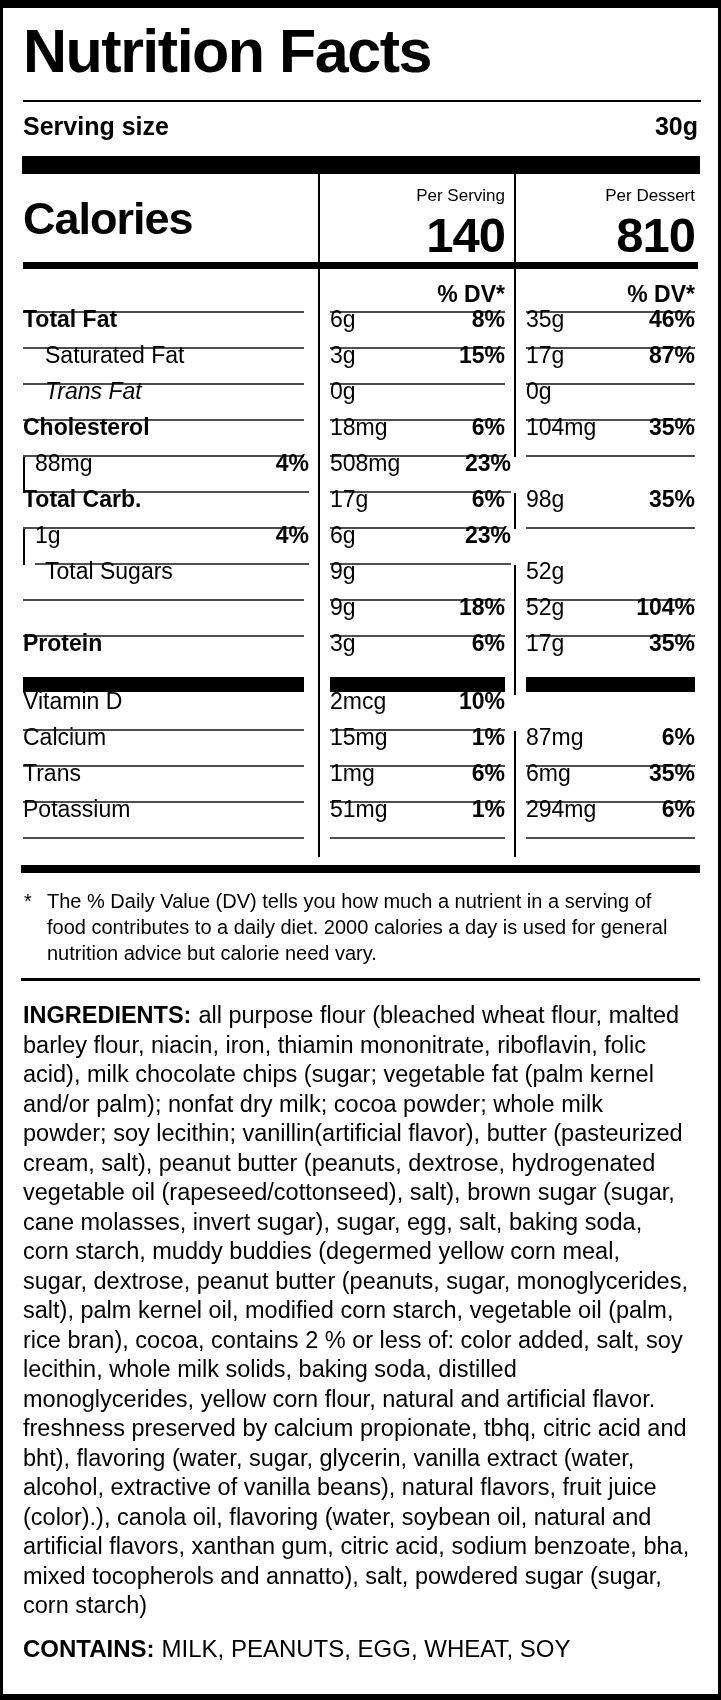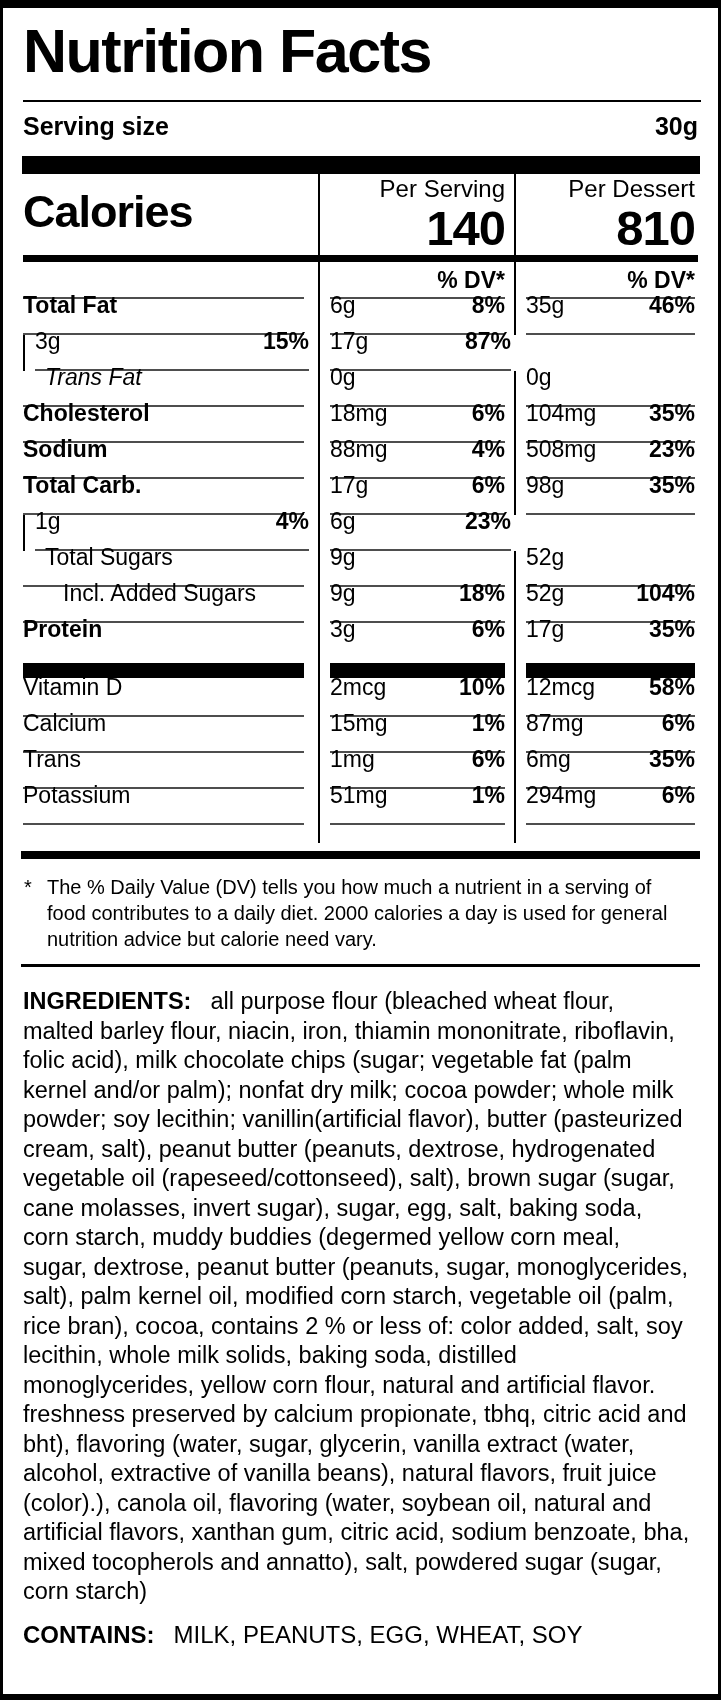--- a/index.html
+++ b/index.html
@@ -28,25 +28,25 @@
   
   .u{position:absolute;left:10px;right:9px;bottom:0;height:2px;background:#4e4e4e;}
   .c1 .u{left:0;right:14px;}
   .c3 .u{right:3px;}
 
   
   .calcell{border-bottom:7px solid #000;}
   .cal-grid .c1{display:flex;align-items:flex-end;}
   .cal-label{font-size:45px;font-weight:bold;letter-spacing:-1px;line-height:46px;padding-bottom:20px;}
   .cal-grid .c2,.cal-grid .c3{display:flex;flex-direction:column;align-items:flex-end;justify-content:flex-end;}
-  .colhead{font-size:24px;line-height:26px;padding-top:2px;}
+  .colhead{font-size:17px;line-height:26px;padding-top:9px;}
   .calnum{font-size:49px;font-weight:bold;line-height:53px;letter-spacing:-1px;}
 
   
-  .dvrow .cell{height:37px;display:flex;align-items:flex-end;justify-content:flex-end;padding-bottom:5px;}
+  .dvrow .cell{height:44px;display:flex;align-items:flex-end;justify-content:flex-end;padding-bottom:5px;}
   .dvrow span{font-size:23px;font-weight:bold;}
 
   
   .nf-row .cell{height:36px;display:flex;align-items:flex-end;padding-bottom:17px;}
   .nf-row .txt{font-size:23px;line-height:25px;}
   .nf-row.bold .name .txt{font-weight:bold;}
   .nf-row.italic .name .txt{font-style:italic;}
   .nf-row.ind1 .name .txt{padding-left:22px;}
   .nf-row.ind2 .name .txt{padding-left:40px;}
   .nf-row .val{justify-content:space-between;}
@@ -61,21 +61,21 @@
 
   
   .spacerrow .cell{height:18px;}
 
   
   .full-bar{height:8px;background:#000;margin:8px 18px 0 18px;}
   .footnote{margin:15px 24px 0 21px;font-size:20px;line-height:26px;position:relative;padding-left:23px;}
   .fn-star{position:absolute;left:0;top:0;}
   .mid-rule{height:3px;background:#000;margin:12px 18px 0 18px;}
   .ingredients{margin:20px 28px 0 20px;font-size:23.5px;line-height:29.5px;}
-  .ingredients b,.contains b{font-weight:bold;margin-right:19px;}
+  .ingredients b,.contains b{font-weight:bold;margin-right:7px;}
   .contains{margin:13px 28px 0 20px;font-size:24px;line-height:30px;}
 </style>
 </head>
 <body>
 
 <div class="label">
 
   <div class="nf-title">Nutrition Facts</div>
   <div class="title-rule"></div>
 
@@ -125,20 +125,24 @@
           <span class="dv">8%</span>
           <i class="u"></i>
         </div>
         <div class="cell c3 val">
           <span class="amt">35g</span>
           <span class="dv">46%</span>
           <i class="u"></i>
         </div>
       </div>
       <div class="nf-grid nf-row ind1">
+        <div class="cell c1 name">
+          <span class="txt">Saturated Fat</span>
+          <i class="u"></i>
+        </div>
         <div class="cell c2 val">
           <span class="amt">3g</span>
           <span class="dv">15%</span>
           <i class="u"></i>
         </div>
         <div class="cell c3 val">
           <span class="amt">17g</span>
           <span class="dv">87%</span>
           <i class="u"></i>
         </div>
@@ -169,24 +173,20 @@
           <span class="dv">6%</span>
           <i class="u"></i>
         </div>
         <div class="cell c3 val">
           <span class="amt">104mg</span>
           <span class="dv">35%</span>
           <i class="u"></i>
         </div>
       </div>
       <div class="nf-grid nf-row bold">
-        <div class="cell c1 name">
-          <span class="txt">Sodium</span>
-          <i class="u"></i>
-        </div>
         <div class="cell c2 val">
           <span class="amt">88mg</span>
           <span class="dv">4%</span>
           <i class="u"></i>
         </div>
         <div class="cell c3 val">
           <span class="amt">508mg</span>
           <span class="dv">23%</span>
           <i class="u"></i>
         </div>
@@ -230,21 +230,20 @@
           <i class="u"></i>
         </div>
         <div class="cell c3 val">
           <span class="amt">52g</span>
           <span class="dv"></span>
           <i class="u"></i>
         </div>
       </div>
       <div class="nf-grid nf-row ind2">
         <div class="cell c1 name">
-          <span class="txt">Incl. Added Sugars</span>
           <i class="u"></i>
         </div>
         <div class="cell c2 val">
           <span class="amt">9g</span>
           <span class="dv">18%</span>
           <i class="u"></i>
         </div>
         <div class="cell c3 val">
           <span class="amt">52g</span>
           <span class="dv">104%</span>
@@ -280,25 +279,20 @@
 
   <div id="micro-rows">
       <div class="nf-grid nf-row">
         <div class="cell c1 name">
           <span class="txt">Vitamin D</span>
           <i class="u"></i>
         </div>
         <div class="cell c2 val">
           <span class="amt">2mcg</span>
           <span class="dv">10%</span>
-          <i class="u"></i>
-        </div>
-        <div class="cell c3 val">
-          <span class="amt">12mcg</span>
-          <span class="dv">58%</span>
           <i class="u"></i>
         </div>
       </div>
       <div class="nf-grid nf-row">
         <div class="cell c1 name">
           <span class="txt">Calcium</span>
           <i class="u"></i>
         </div>
         <div class="cell c2 val">
           <span class="amt">15mg</span>

